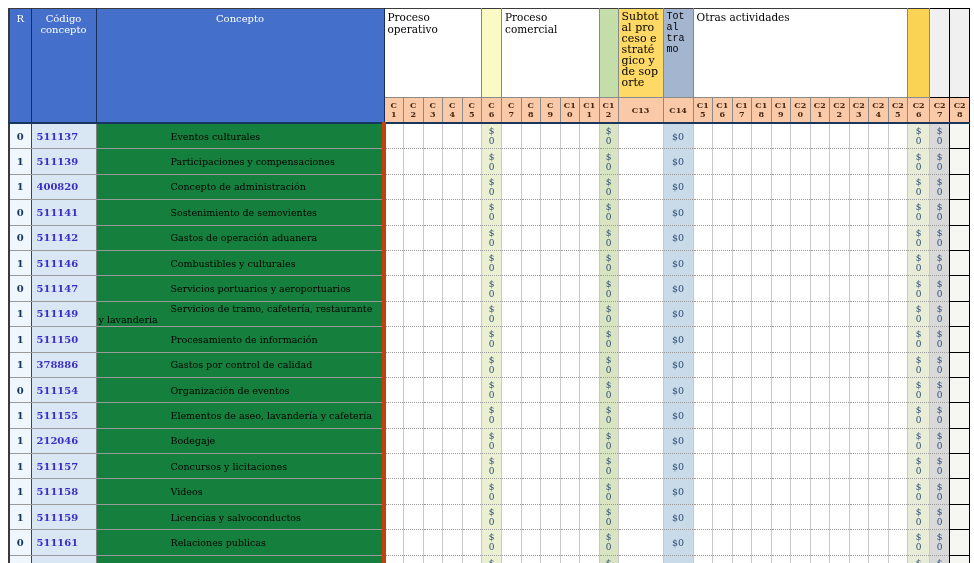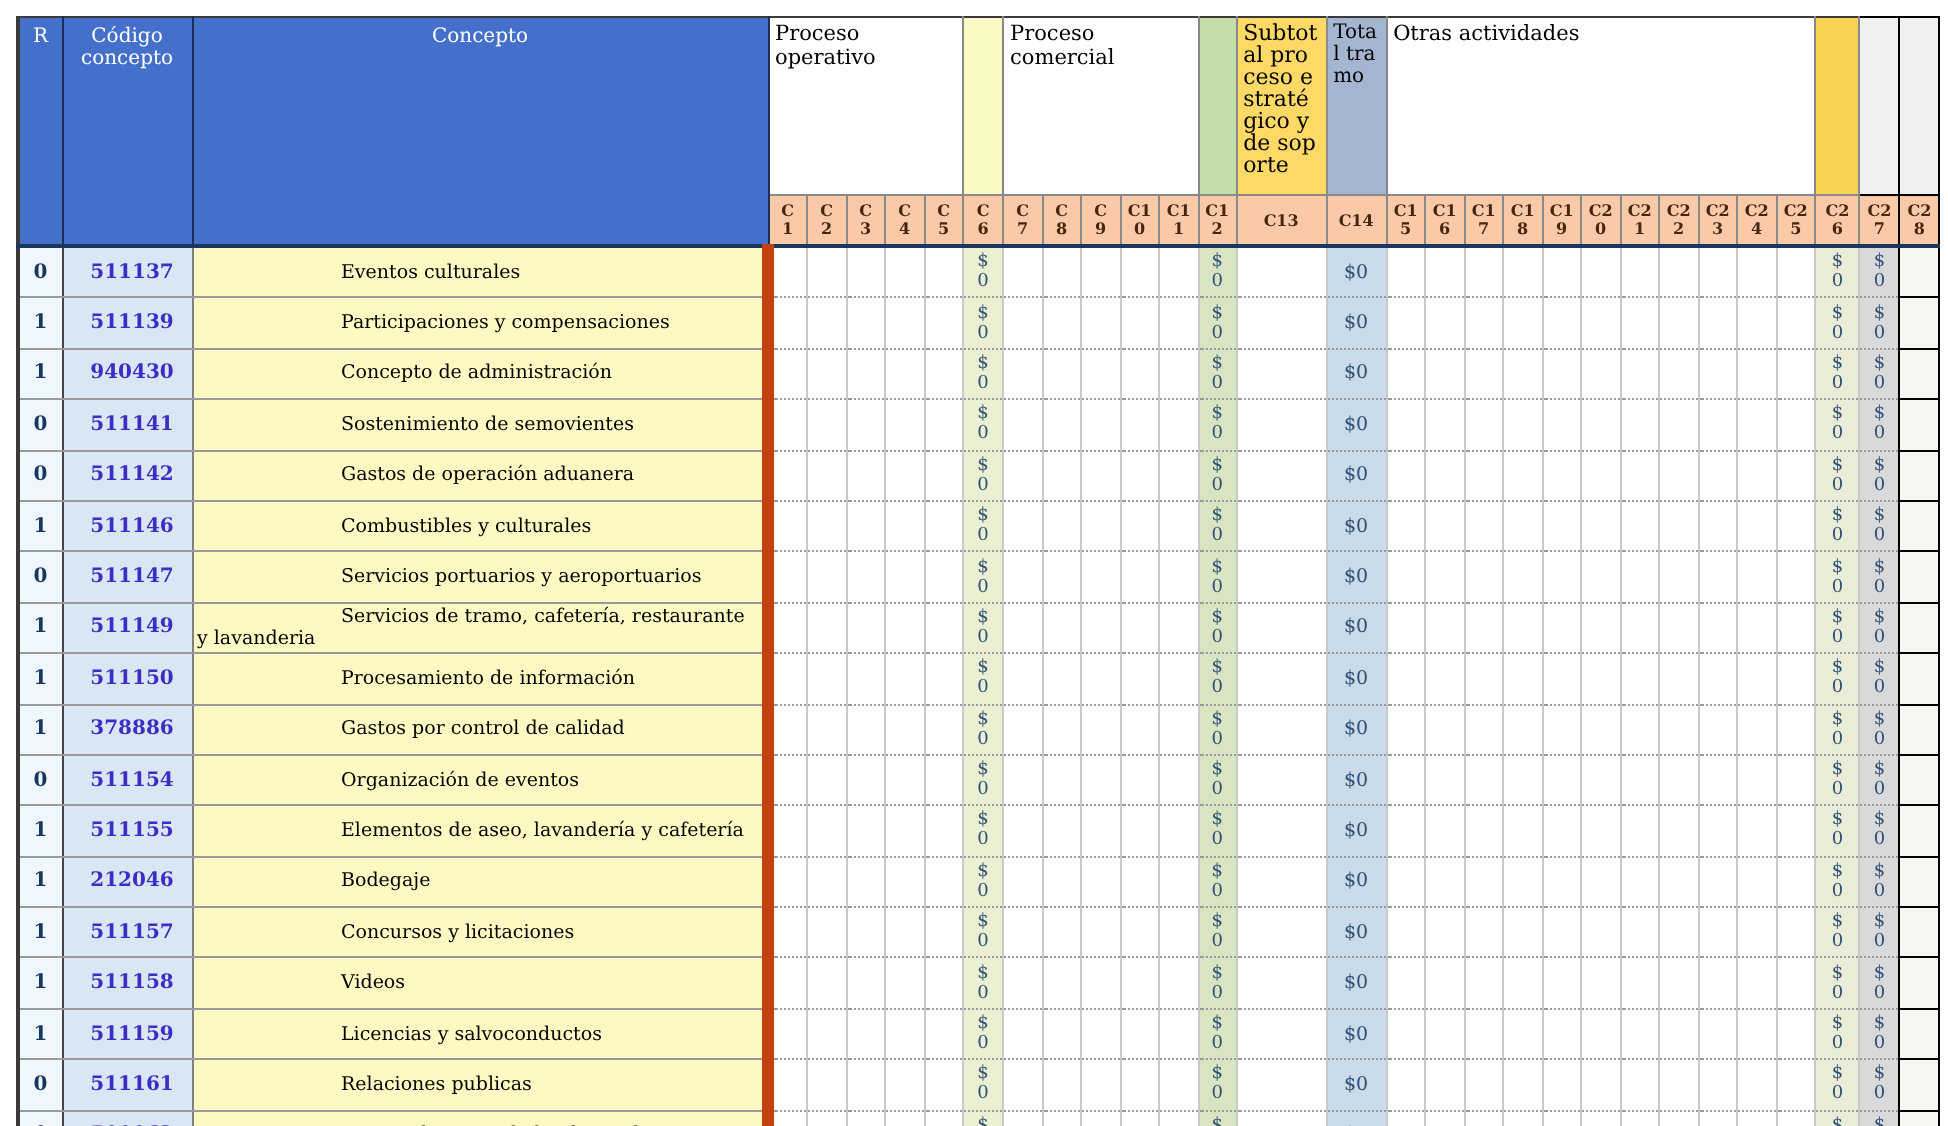--- a/index.html
+++ b/index.html
@@ -15,41 +15,41 @@
   
   tr.grp-row th{height:84px;vertical-align:top;font-weight:normal;}
   th.hblue{background:#4470CC;color:#ffffff;font-weight:bold;font-size:10px;
            text-align:center;padding-top:4px;border-right:1px solid #1c2e55;
            border-bottom:2px solid #17375E;}
   th.hgrp{background:#ffffff;color:#000;font-size:10.5px;text-align:left;
           padding:2px 3px;border-left:1px solid #888;border-right:1px solid #888;line-height:12px;}
   th.hy6{background:#FAFAC5;}
   th.hg12{background:#C3DEA9;}
   th.hgold13{background:#FFD966;word-break:break-all;font-size:11px;line-height:11px;}
-  th.hbg14{background:#A3B5CF;word-break:break-all;font-size:10px;line-height:11px;}
+  th.hbg14{background:#A3B5CF;word-break:break-all;font-size:10px;line-height:11px;font-family:Liberation Mono, monospace;}
   th.hotras{}
   th.hgold26{background:#FBD354;border-left:1px solid #333;}
   th.hgray2x{background:#F0F0F0;border:1.5px solid #000;}
 
   
   tr.code-row th{background:#F9C9A8;color:#46250F;font-weight:bold;font-size:8px;
                  line-height:9px;text-align:center;vertical-align:middle;height:22px;
                  padding:1px 0;border-right:1px solid #8a8a8a;border-top:1px solid #8a8a8a;
                  border-bottom:2px solid #17375E;}
   tr.code-row th.c27,tr.code-row th.c28{border-left:1.5px solid #000;border-right:1.5px solid #000;}
 
   
   tbody td{height:24.4px;font-size:9.5px;vertical-align:middle;padding:0;
            background:#ffffff;border-right:1px solid #c9c9c9;border-bottom:1px dotted #9a9a9a;}
   td.rcell{background:#EFF6FC;color:#17375E;font-weight:bold;font-size:10px;text-align:center;
            border-right:1px solid #444;border-bottom:1px solid #9a9a9a;}
-  td.codcell{background:#D9E7F5;color:#3A2FC4;font-weight:bold;font-size:10px;text-align:center;
+  td.codcell{background:#D9E7F5;color:#3A2FC4;font-weight:bold;font-size:10px;text-align:left;
              padding-left:5px;border-right:1px solid #808080;border-bottom:1px solid #9a9a9a;}
-  td.concell{background:#fef9c3;color:#000;text-align:left;text-indent:72px;line-height:11px;
-             padding:0 2px;border-right:6px solid #c2410c;border-bottom:1px solid #9a9a9a;}
+  td.concell{background:#15803d;color:#000;text-align:left;text-indent:72px;line-height:11px;
+             padding:0 2px;border-right:4px solid #c2410c;border-bottom:1px solid #9a9a9a;}
   td.c6{background:#EBF0D2;}
   td.c12{background:#D9E5C2;}
   td.c14{background:#C9DAE9;text-align:center;color:#2E4E76;font-size:9.5px;}
   td.c26{background:#E9EDD8;border-left:1px solid #666;}
   td.c27{background:#D9D9D9;border-left:1.5px solid #000;border-right:1.5px solid #000;}
   td.c28{background:#F6F6F3;border-right:1.5px solid #000;border-bottom:1px solid #000;}
   td.vcell{text-align:center;}
   span.vs{display:inline-block;width:10px;text-align:center;color:#2E4E76;
           font-size:9px;line-height:10px;}
 </style>
@@ -200,21 +200,21 @@
           <td class="vcell "></td>
           <td class="vcell "></td>
           <td class="vcell "></td>
           <td class="vcell "></td>
           <td class="vcell c26"><span class="vs">$<br>0</span></td>
           <td class="vcell c27"><span class="vs">$<br>0</span></td>
           <td class="vcell c28"></td>
         </tr>
         <tr>
           <td class="rcell">1</td>
-          <td class="codcell">940430</td>
+          <td class="codcell">400820</td>
           <td class="concell">Concepto de administración</td>
           <td class="vcell "></td>
           <td class="vcell "></td>
           <td class="vcell "></td>
           <td class="vcell "></td>
           <td class="vcell "></td>
           <td class="vcell c6"><span class="vs">$<br>0</span></td>
           <td class="vcell "></td>
           <td class="vcell "></td>
           <td class="vcell "></td>

